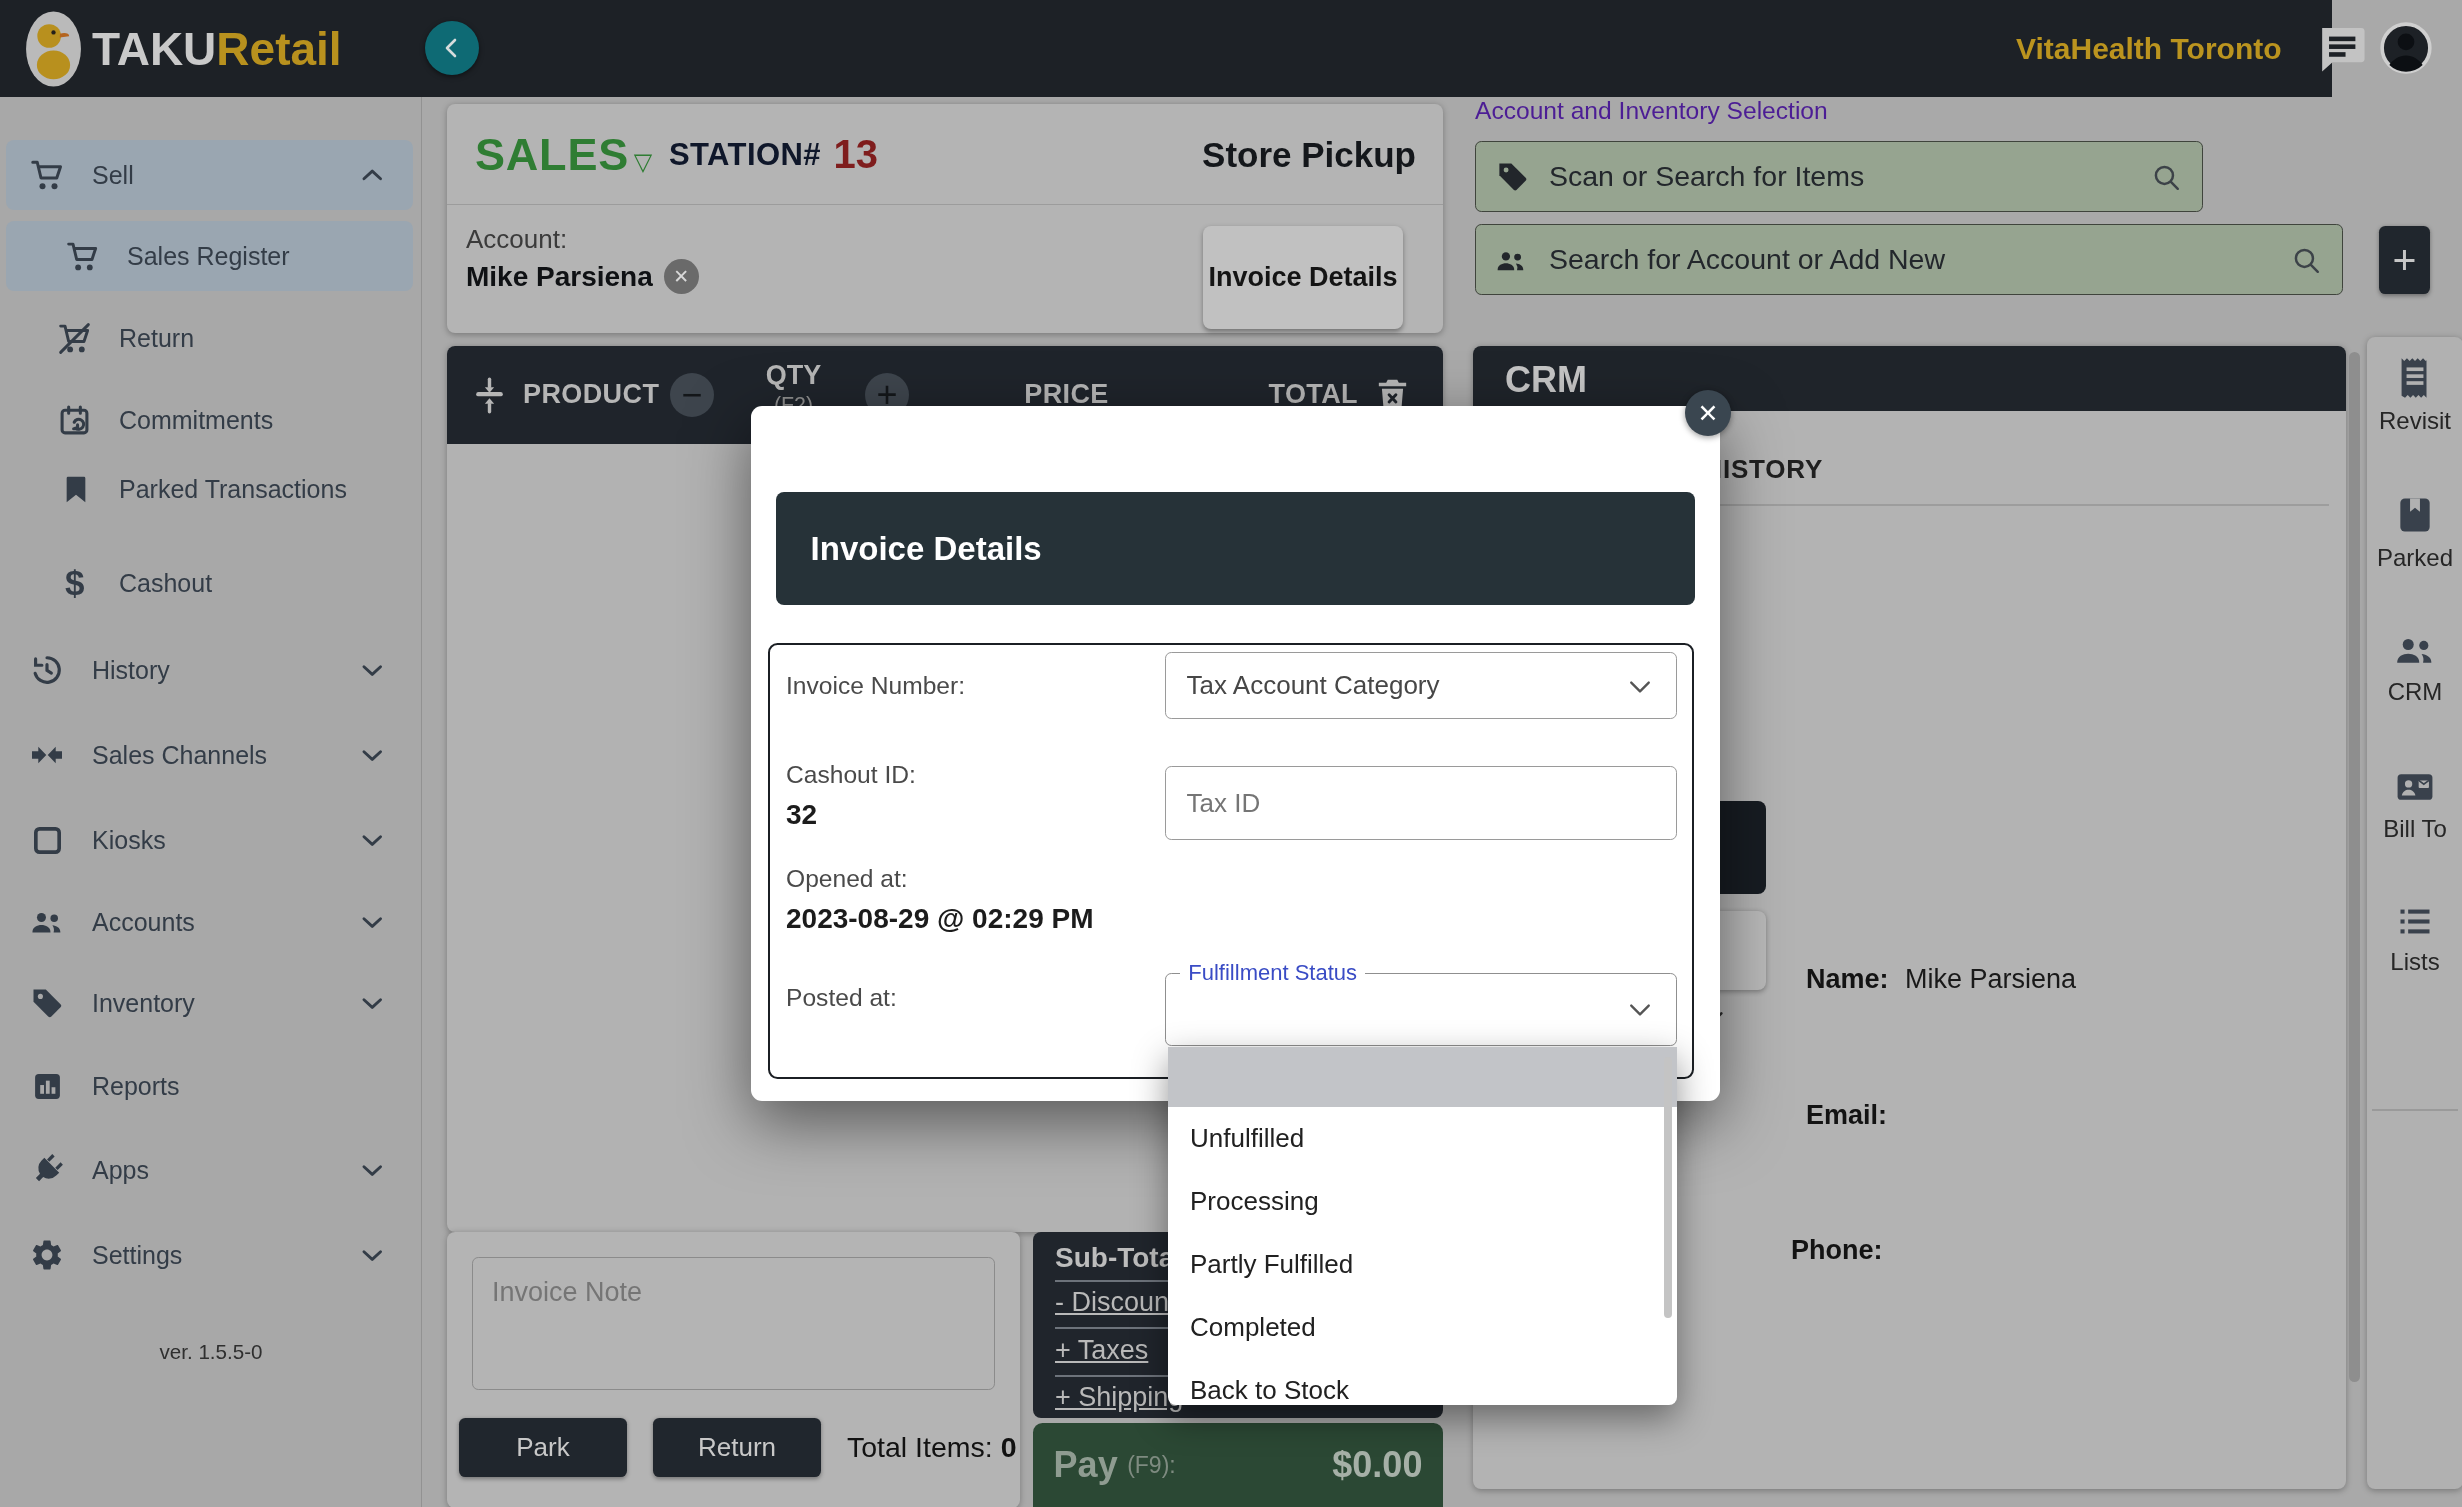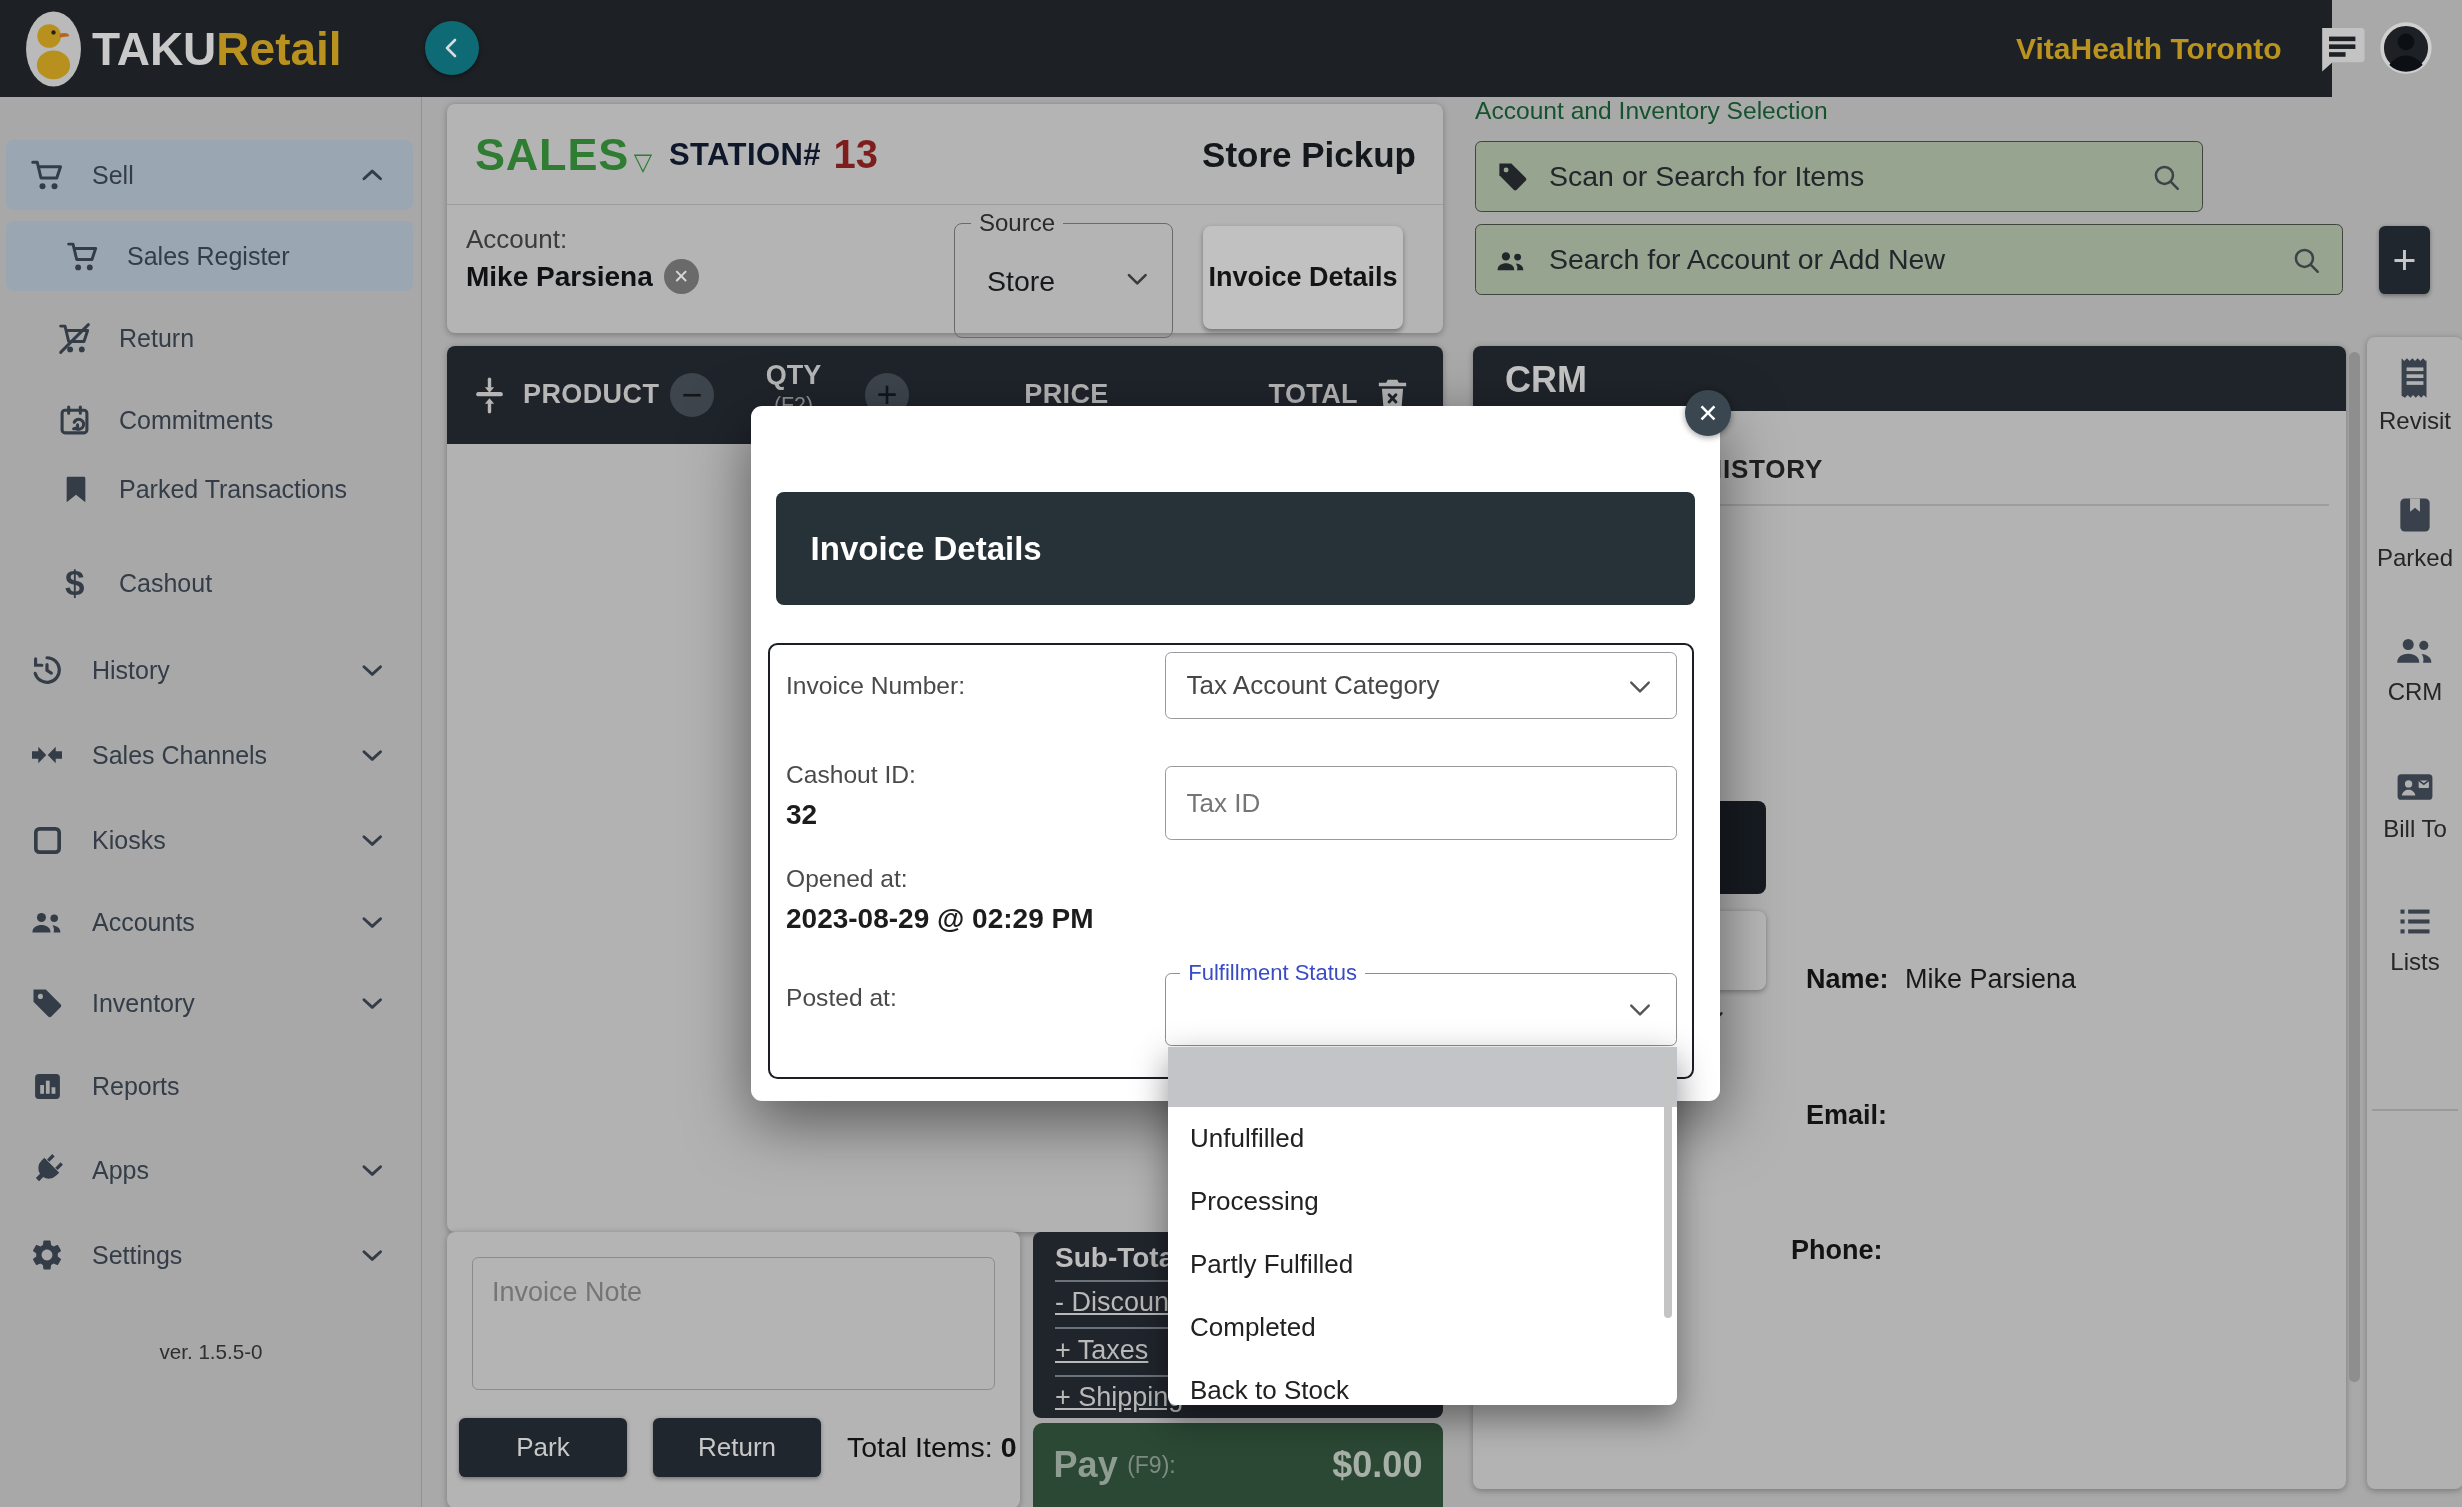--- a/index.html
+++ b/index.html
@@ -304,29 +304,20 @@
     <span style="font-size:40px;font-weight:bold;color:#7f1d1d;margin-left:12.7px;">13</span>
   </div>
   <div class="abs flex" style="right:27px;top:0;height:101px;font-size:35px;font-weight:bold;color:#14171b;">Store Pickup</div>
 
   <div class="abs" style="left:19px;top:120px;font-size:26px;color:#3b3b3b;">Account:</div>
   <div class="abs flex" style="left:19px;top:155px;">
     <span style="font-size:28px;font-weight:bold;color:#0f1114;">Mike Parsiena</span>
     <span class="flex" style="justify-content:center;width:35px;height:35px;border-radius:50%;background:#6a6a6a;color:#d9d9d9;font-size:19px;margin-left:11px;cursor:pointer;">✕</span>
   </div>
 
-  <div class="abs" style="left:507px;top:119px;width:219px;height:115px;border:1.6px solid #6a6a6a;border-radius:8px;cursor:pointer;">
-    <span class="abs" style="top:-15px;left:16px;background:#b4b4b4;padding:0 8px;font-size:24px;color:#2b2b2b;">Source</span>
-    <span class="abs" style="left:32px;top:41px;font-size:28.5px;color:#17191c;">Store</span>
-    <span class="abs" style="right:20.6px;top:41px;">
-        <svg width="28.5" height="28.5" viewBox="0 0 24 24">
-          <path d="M5 8.5 12 15.5 19 8.5" fill="none" stroke="#3a3a3a" stroke-width="2.2" stroke-linecap="round" stroke-linejoin="round"></path>
-        </svg>
-      </span>
-  </div>
 
   <div class="abs flex" style="left:756px;top:122px;width:200px;height:103px;background:#c1c1c1;border-radius:8px;box-shadow:0 2.4px 5.5px rgba(0,0,0,.35);justify-content:center;font-size:27px;font-weight:600;color:#141414;cursor:pointer;">Invoice Details</div>
 </div>
 
 <div class="abs card" style="left:447px;top:346px;width:996px;height:886px;background:#b2b2b2;">
   <div class="abs" style="left:0;top:0;width:996px;height:98px;background:#1f242b;border-radius:8px 8px 0 0;">
     <span class="abs" style="left:22px;top:28.5px;cursor:pointer;">
         <svg width="41" height="41" viewBox="0 0 24 24">
           <g stroke="#b6b6b6" stroke-width="2" stroke-linecap="round">
             <path d="M12 2.5v4.2"></path>
@@ -375,21 +366,21 @@
   <div class="abs underl" style="left:22px;top:150px;font-size:27px;color:#b9b9b9;cursor:pointer;">+ Shipping</div>
 </div>
 <div class="abs" style="left:1033px;top:1423px;width:410px;height:95px;background:#2b4834;border-radius:9.5px;cursor:pointer;">
   <div class="abs flex" style="left:20.6px;top:0;height:84px;">
     <span style="font-size:36px;font-weight:bold;color:#8f9c91;">Pay</span>
     <span style="font-size:23px;color:#7e8b80;margin-left:9.5px;">(F9):</span>
   </div>
   <div class="abs flex" style="right:20.6px;top:0;height:84px;font-size:36px;font-weight:bold;color:#a6b0a7;">$0.00</div>
 </div>
 
-<div class="abs" style="left:1475px;top:97px;font-size:24.6px;font-weight:500;color:#14532d;">Account and Inventory Selection</div>
+<div class="abs" style="left:1475px;top:97px;font-size:24.6px;font-weight:500;color:#4c1d95;">Account and Inventory Selection</div>
 
 <div class="abs sage" style="left:1475px;top:141px;width:728px;height:71px;">
   <span class="abs" style="left:19px;top:17.4px;">
       <svg width="35" height="35" viewBox="0 0 24 24">
         <path d="M3 3h8.2L21 12.8a1.5 1.5 0 0 1 0 2.1L14.9 21a1.5 1.5 0 0 1-2.1 0L3 11.2z" fill="#22262b"></path>
         <circle cx="7.6" cy="7.6" r="1.7" fill="#96a490"></circle>
       </svg>
     </span>
   <input class="abs" style="left: 73px; top: 0px; width: 697px; height: 68px;" placeholder="Scan or Search for Items">
   <span class="abs" style="right:19px;top:19px;">

